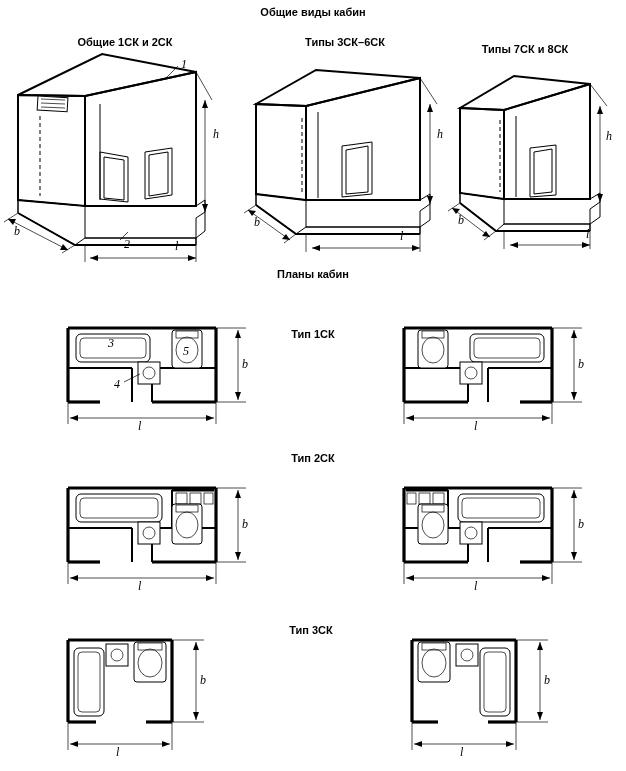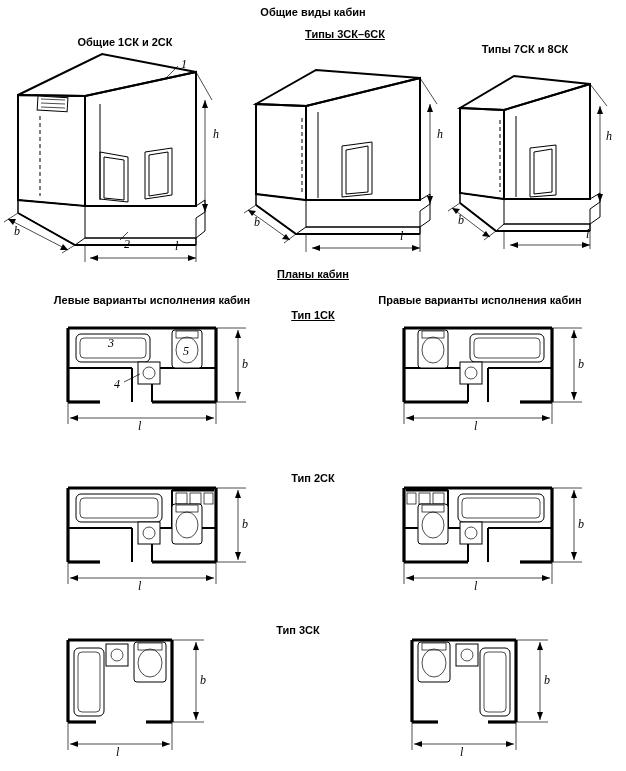--- a/index.html
+++ b/index.html
@@ -42,21 +42,21 @@
   .fillk { fill: #000000; stroke: none; }
 </style>
 </head>
 <body>
 
 <div class="page">
 
   <div class="lbl bold center" style="left:313px; top:6px;">Общие виды кабин</div>
 
   <div class="lbl bold center" style="left:125px; top:36px;">Общие 1СК и 2СК</div>
-  <div class="lbl bold center" style="left:345px; top:28px;text-decoration:underline;">Типы 3СК–6СК</div>
+  <div class="lbl bold center" style="left:345px; top:36px;">Типы 3СК–6СК</div>
   <div class="lbl bold center" style="left:525px; top:36px;margin-top:7px;">Типы 7СК и 8СК</div>
 
   <svg width="626" height="771">
 
     <path class="ln" d="M18 213 L75 245 L196 245 L196 218 L205 212 L205 200 L196 206 L85 206 L18 200 Z"></path>
     <path class="ln" d="M18 200 L85 206 L85 238 L75 245 L18 213 Z"></path>
     <path class="ln2" d="M18 213 L75 245 L196 245"></path>
     <path class="ln" d="M85 238 L196 238 L196 245"></path>
     <path class="ln" d="M85 238 L196 238 L205 231 L205 212"></path>
 
@@ -167,26 +167,24 @@
 
     <path class="thin" d="M452 208 L490 237"></path>
     <path class="fillk" d="M452 208 L460 209 L456 214 Z"></path>
     <path class="fillk" d="M490 237 L482 236 L486 231 Z"></path>
     <path class="thin" d="M460 203 L448 211 M496 231 L484 240"></path>
   </svg>
   <div class="lbl ital" style="left:606px; top:130px;">h</div>
   <div class="lbl ital" style="left:586px; top:228px;">l</div>
   <div class="lbl ital" style="left:458px; top:214px;">b</div>
 
-  <div class="lbl bold center" style="left:313px; top:268px;text-decoration:underline;">Планы кабин</div>
-
-  <div class="lbl bold center" style="left:152px; top:294px;">Левые варианты исполнения кабин</div>
-  <div class="lbl bold center" style="left:480px; top:294px;">Правые варианты исполнения кабин</div>
-
-  <div class="lbl bold center" style="left:313px; top:309px;text-decoration:underline;">Тип 1СК</div>
+  <div class="lbl bold center" style="left:313px; top:268px;">Планы кабин</div>
+
+
+  <div class="lbl bold center" style="left:313px; top:328px;">Тип 1СК</div>
 
   <svg width="626" height="771">
 
     <path class="ln3" d="M68 328 L216 328"></path>
     <path class="ln3" d="M68 328 L68 402"></path>
     <path class="ln3" d="M216 328 L216 402"></path>
     <path class="ln3" d="M68 402 L100 402"></path>
     <path class="ln3" d="M152 402 L216 402"></path>
 
     <path class="ln2" d="M68 368 L132 368"></path>
@@ -244,21 +242,21 @@
     <path class="fillk" d="M574 400 L571 392 L577 392 Z"></path>
     <path class="thin" d="M552 328 L582 328 M552 402 L582 402"></path>
     <path class="thin" d="M406 418 L550 418"></path>
     <path class="fillk" d="M406 418 L414 415 L414 421 Z"></path>
     <path class="fillk" d="M550 418 L542 415 L542 421 Z"></path>
     <path class="thin" d="M404 402 L404 424 M552 402 L552 424"></path>
   </svg>
   <div class="lbl ital" style="left:578px; top:358px;">b</div>
   <div class="lbl ital" style="left:474px; top:420px;">l</div>
 
-  <div class="lbl bold center" style="left:313px; top:472px;">Тип 2СК</div>
+  <div class="lbl bold center" style="left:313px; top:452px;">Тип 2СК</div>
 
   <svg width="626" height="771">
     <path class="ln3" d="M68 488 L216 488"></path>
     <path class="ln3" d="M68 488 L68 562"></path>
     <path class="ln3" d="M216 488 L216 562"></path>
     <path class="ln3" d="M68 562 L100 562"></path>
     <path class="ln3" d="M152 562 L216 562"></path>
     <path class="ln2" d="M68 528 L132 528"></path>
     <path class="ln2" d="M132 528 L132 562"></path>
     <path class="ln2" d="M152 528 L152 562"></path>
@@ -319,21 +317,21 @@
     <path class="fillk" d="M574 560 L571 552 L577 552 Z"></path>
     <path class="thin" d="M552 488 L582 488 M552 562 L582 562"></path>
     <path class="thin" d="M406 578 L550 578"></path>
     <path class="fillk" d="M406 578 L414 575 L414 581 Z"></path>
     <path class="fillk" d="M550 578 L542 575 L542 581 Z"></path>
     <path class="thin" d="M404 562 L404 584 M552 562 L552 584"></path>
   </svg>
   <div class="lbl ital" style="left:578px; top:518px;">b</div>
   <div class="lbl ital" style="left:474px; top:580px;">l</div>
 
-  <div class="lbl bold center" style="left:298px; top:624px;">Тип 3СК</div>
+  <div class="lbl bold center" style="left:311px; top:624px;">Тип 3СК</div>
 
   <svg width="626" height="771">
     <path class="ln3" d="M68 640 L172 640"></path>
     <path class="ln3" d="M68 640 L68 722"></path>
     <path class="ln3" d="M172 640 L172 722"></path>
     <path class="ln3" d="M68 722 L96 722"></path>
     <path class="ln3" d="M146 722 L172 722"></path>
 
     <rect class="fillw" x="74" y="648" width="30" height="68" rx="5"></rect>
     <rect class="thin" x="78" y="652" width="22" height="60" rx="4" fill="none"></rect>

